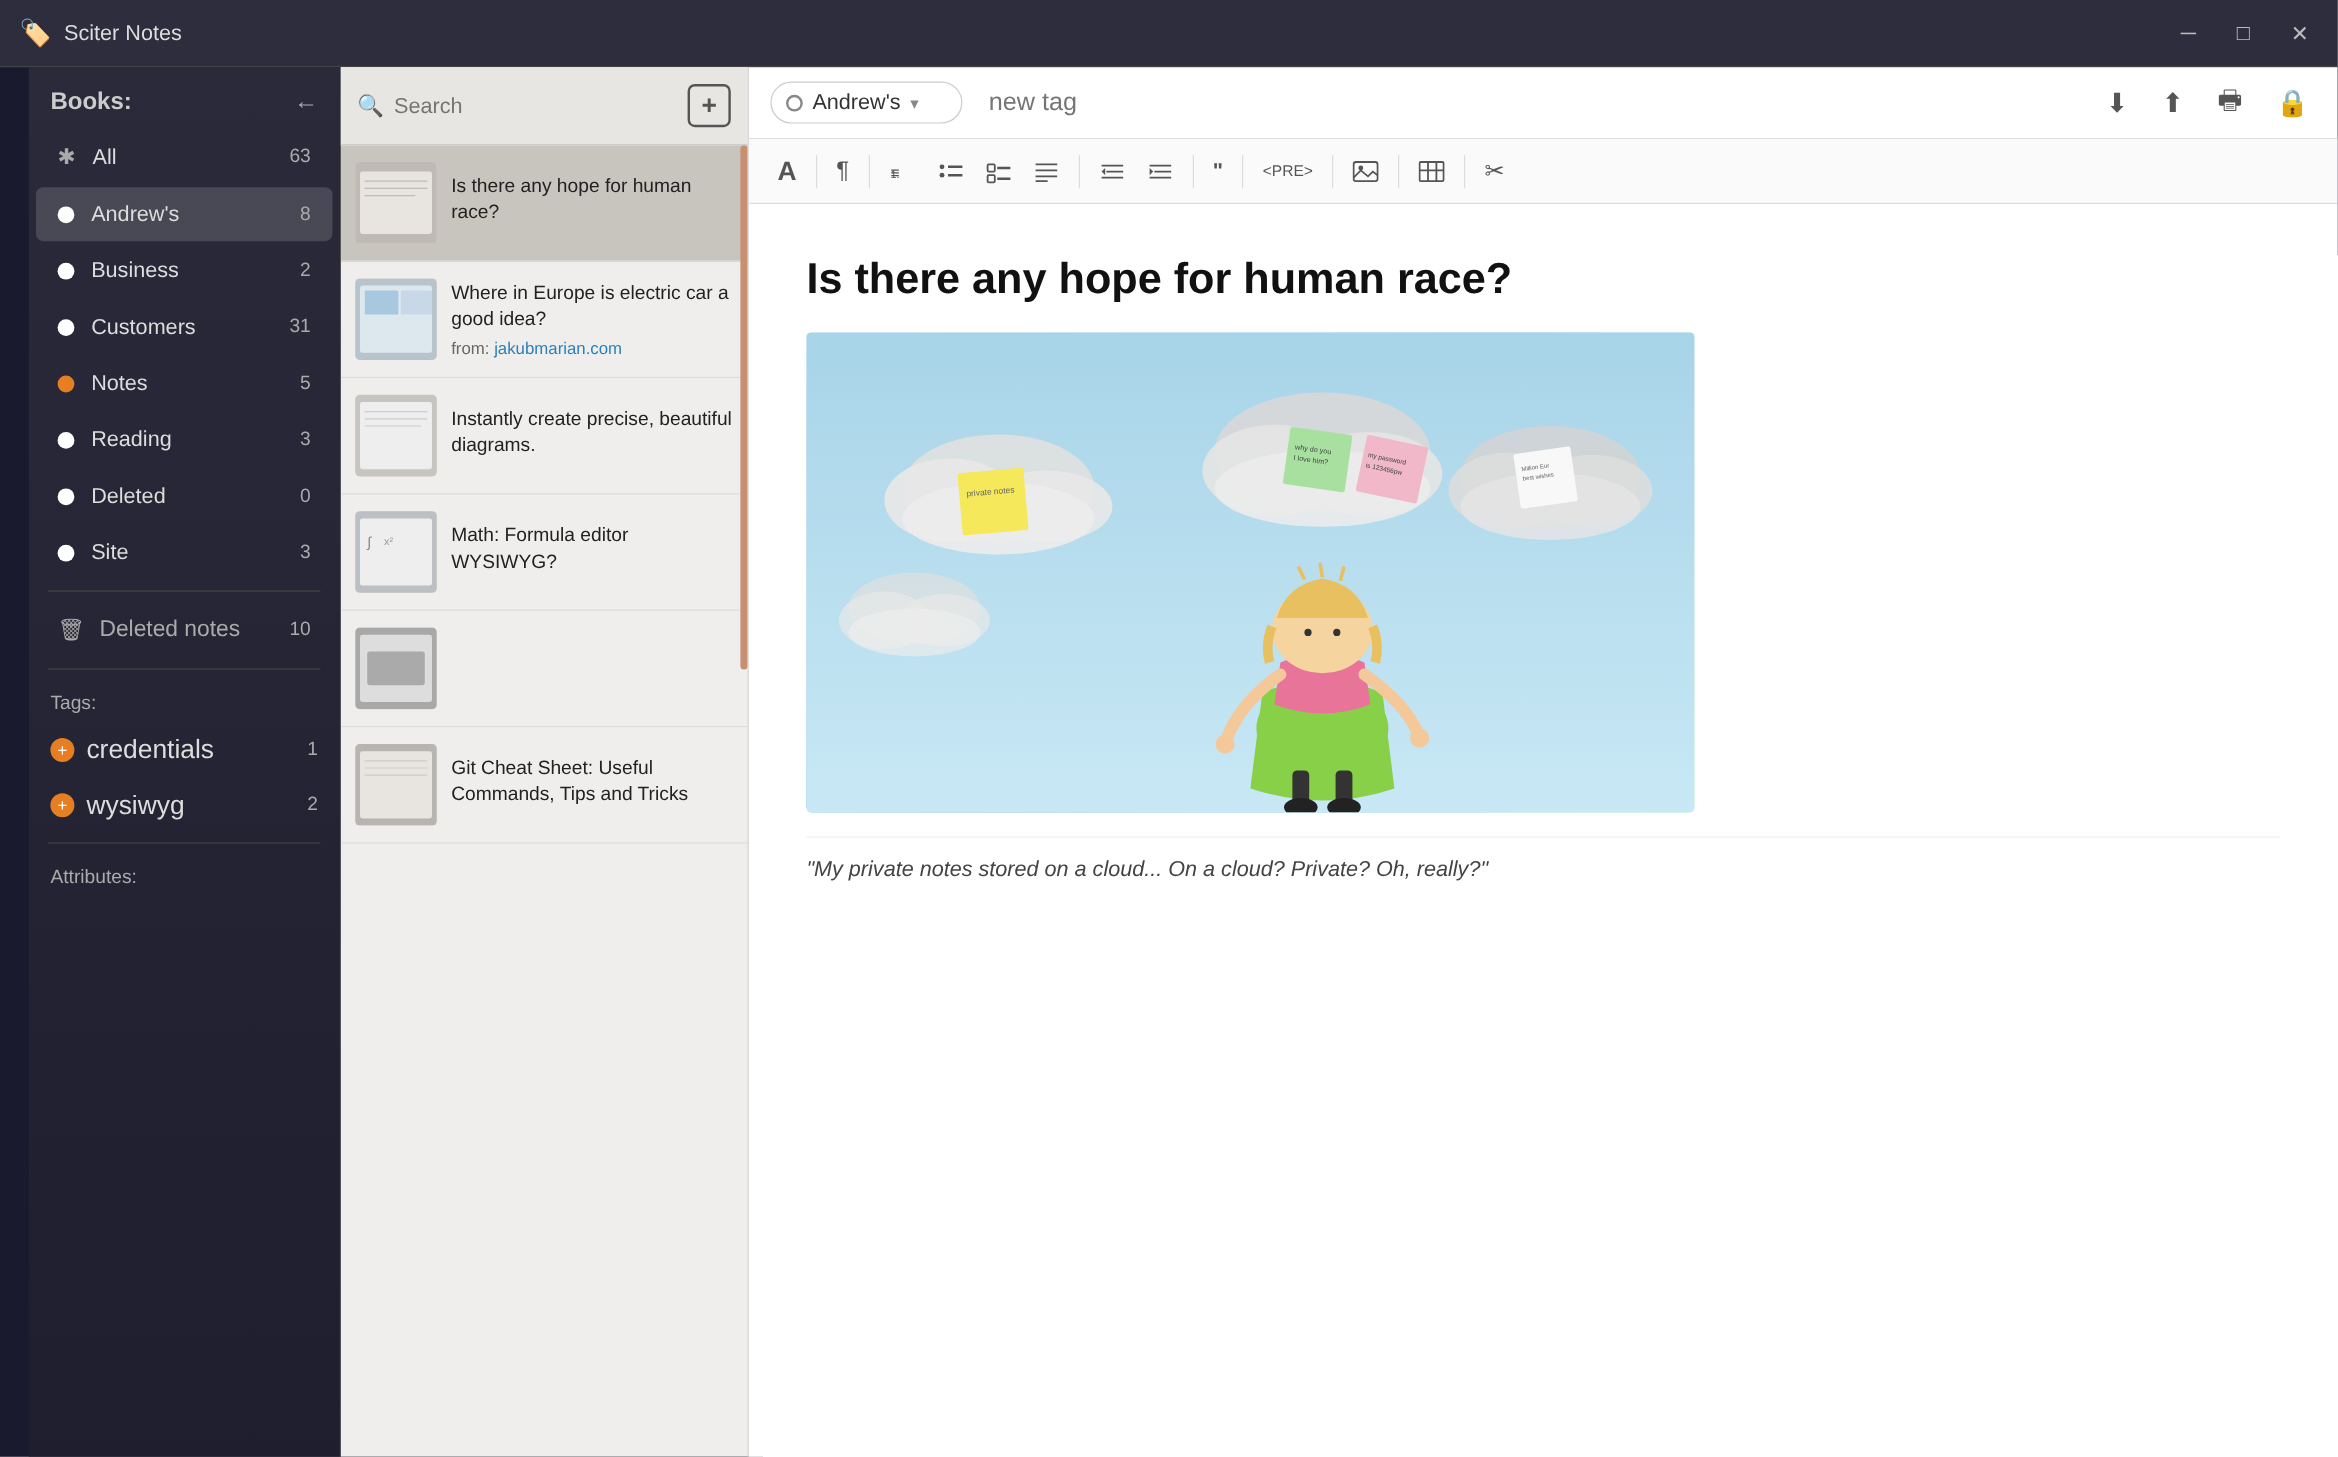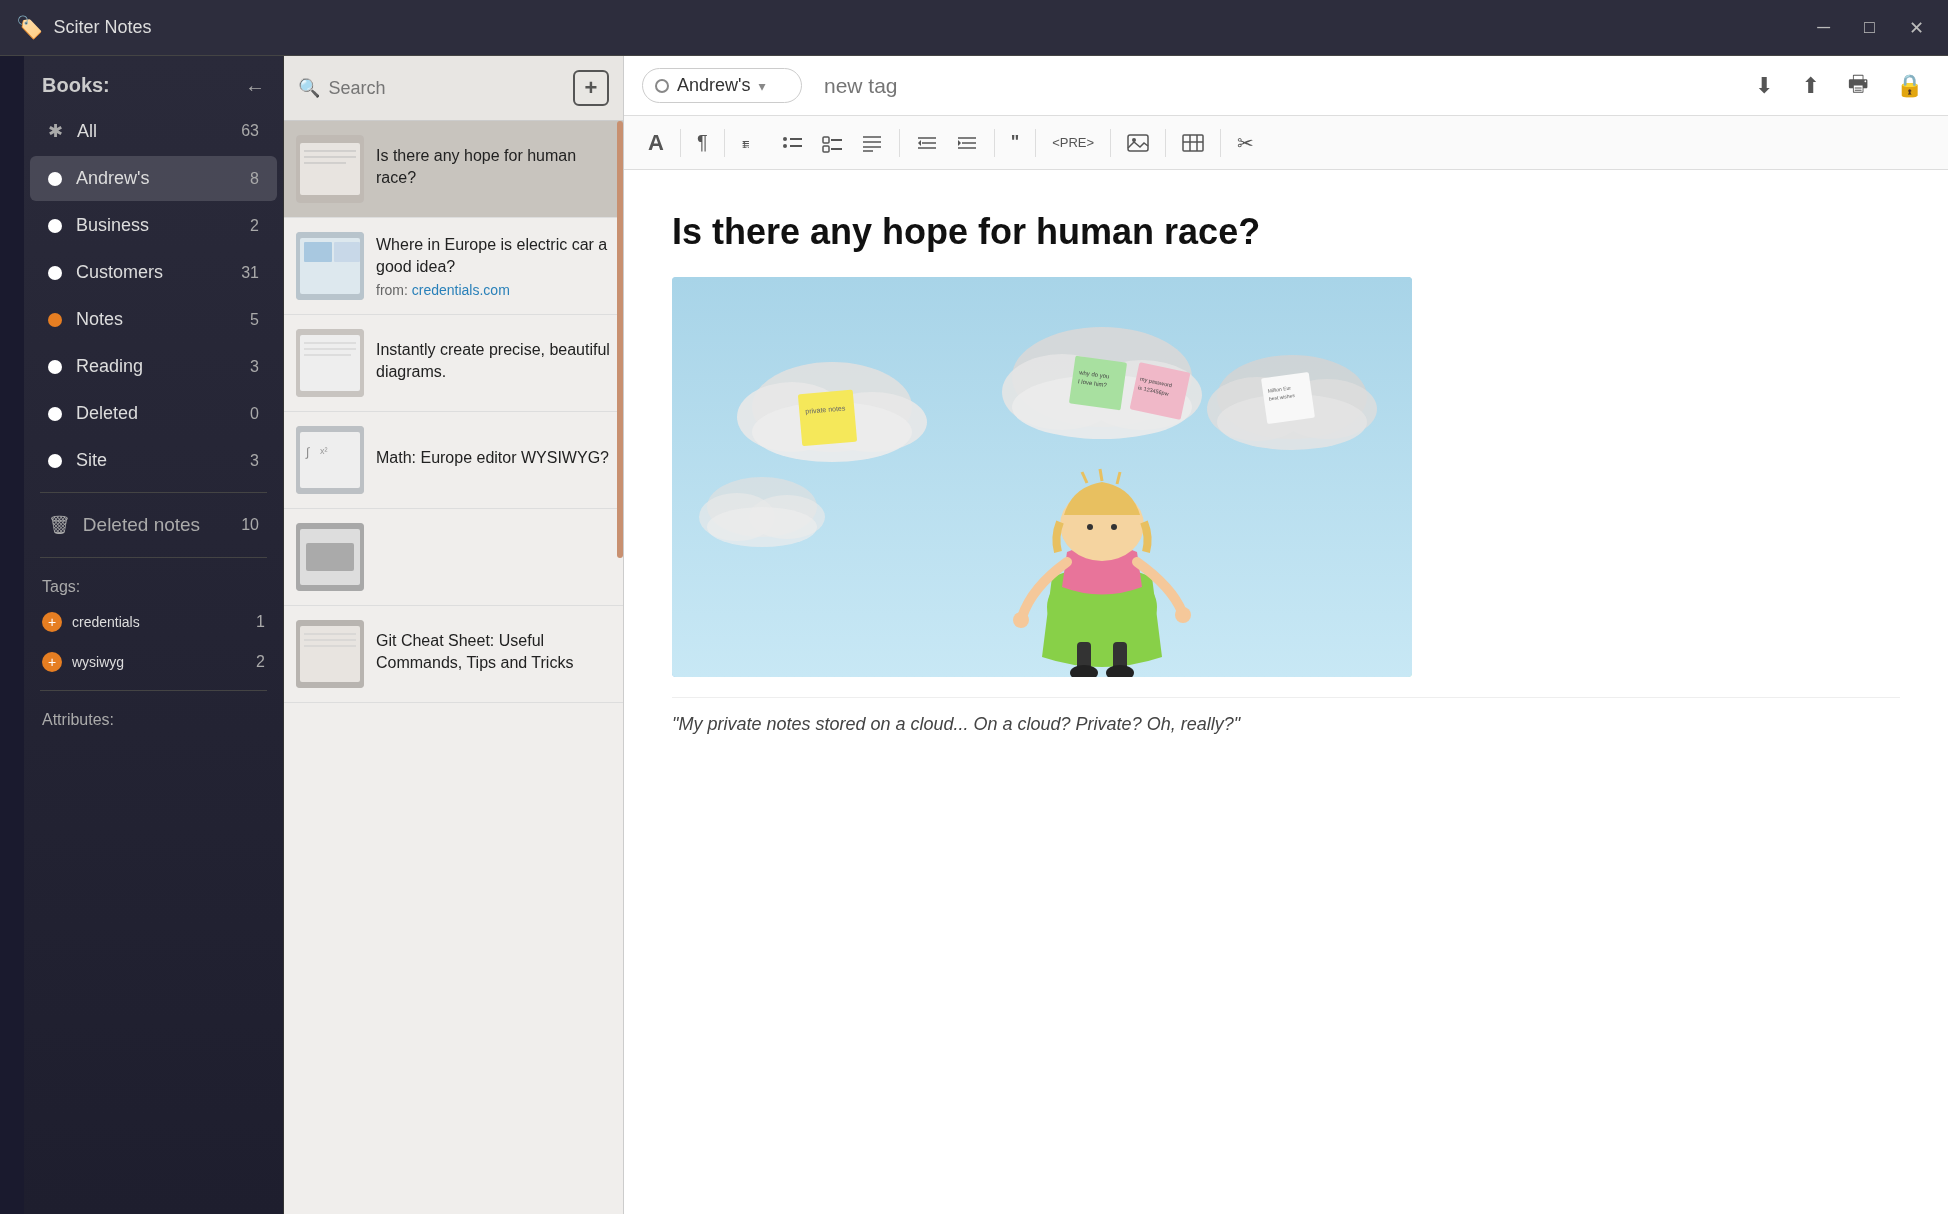--- a/index.html
+++ b/index.html
@@ -55,21 +55,21 @@
       display: flex; align-items: center; padding: 12px 18px; cursor: pointer; border-radius: 6px; margin: 1px 6px;
     }
     .trash-icon { color: #aaa; font-size: 18px; margin-right: 12px; }
     .deleted-label { color: #aaa; font-size: 19px; flex: 1; }
     .deleted-count { color: #aaa; font-size: 16px; }
 
     .tag-item {
       display: flex; align-items: center; padding: 10px 18px; cursor: pointer;
     }
     .tag-plus { width: 20px; height: 20px; border-radius: 50%; background: #e67e22; color: #fff; font-size: 14px; display: flex; align-items: center; justify-content: center; margin-right: 10px; flex-shrink: 0; }
-    .tag-label { color: #ddd; font-size: 14px; flex: 1; }
+    .tag-label { color: #ddd; font-size: 22px; flex: 1; }
     .tag-count { color: #aaa; font-size: 16px; }
 
     
     .notes-list {
       width: 340px; min-width: 340px;
       background: #f0eeec;
       display: flex; flex-direction: column;
       border-right: 1px solid #ccc;
     }
     .notes-list-header {
@@ -296,21 +296,21 @@
         <div class="note-thumb">
           <svg width="68" height="68" viewBox="0 0 68 68">
             <rect width="68" height="68" fill="#b8c4cc"></rect>
             <rect x="4" y="6" width="60" height="56" fill="#dde8ee" rx="2"></rect>
             <rect x="8" y="10" width="28" height="20" fill="#a8c8e0" rx="1"></rect>
             <rect x="38" y="10" width="26" height="20" fill="#c8d8e8" rx="1"></rect>
           </svg>
         </div>
         <div class="note-content">
           <div class="note-title">Where in Europe is electric car a good idea?</div>
-          <div class="note-sub">from: <span style="color:#2980b9;">credentials.com</span></div>
+          <div class="note-sub">from: <span style="color:#2980b9;">jakubmarian.com</span></div>
         </div>
       </div>
 
       <div class="note-item">
         <div class="note-thumb">
           <svg width="68" height="68" viewBox="0 0 68 68">
             <rect width="68" height="68" fill="#c8c4c0"></rect>
             <rect x="4" y="6" width="60" height="56" fill="#eee" rx="2"></rect>
             <line x1="8" y1="14" x2="60" y2="14" stroke="#ccc" stroke-width="1"></line>
             <line x1="8" y1="20" x2="60" y2="20" stroke="#ccc" stroke-width="1"></line>
@@ -325,21 +325,21 @@
       <div class="note-item">
         <div class="note-thumb">
           <svg width="68" height="68" viewBox="0 0 68 68">
             <rect width="68" height="68" fill="#bcc0c4"></rect>
             <rect x="4" y="6" width="60" height="56" fill="#eee" rx="2"></rect>
             <text x="10" y="30" font-size="12" fill="#888">∫</text>
             <text x="24" y="28" font-size="9" fill="#999">x²</text>
           </svg>
         </div>
         <div class="note-content">
-          <div class="note-title">Math: Europe editor WYSIWYG?</div>
+          <div class="note-title">Math: Formula editor WYSIWYG?</div>
         </div>
       </div>
 
       <div class="note-item">
         <div class="note-thumb">
           <svg width="68" height="68" viewBox="0 0 68 68">
             <rect width="68" height="68" fill="#a8a8a8"></rect>
             <rect x="4" y="6" width="60" height="56" fill="#ddd" rx="2"></rect>
             <rect x="10" y="20" width="48" height="28" fill="#aaa" rx="2"></rect>
           </svg>

